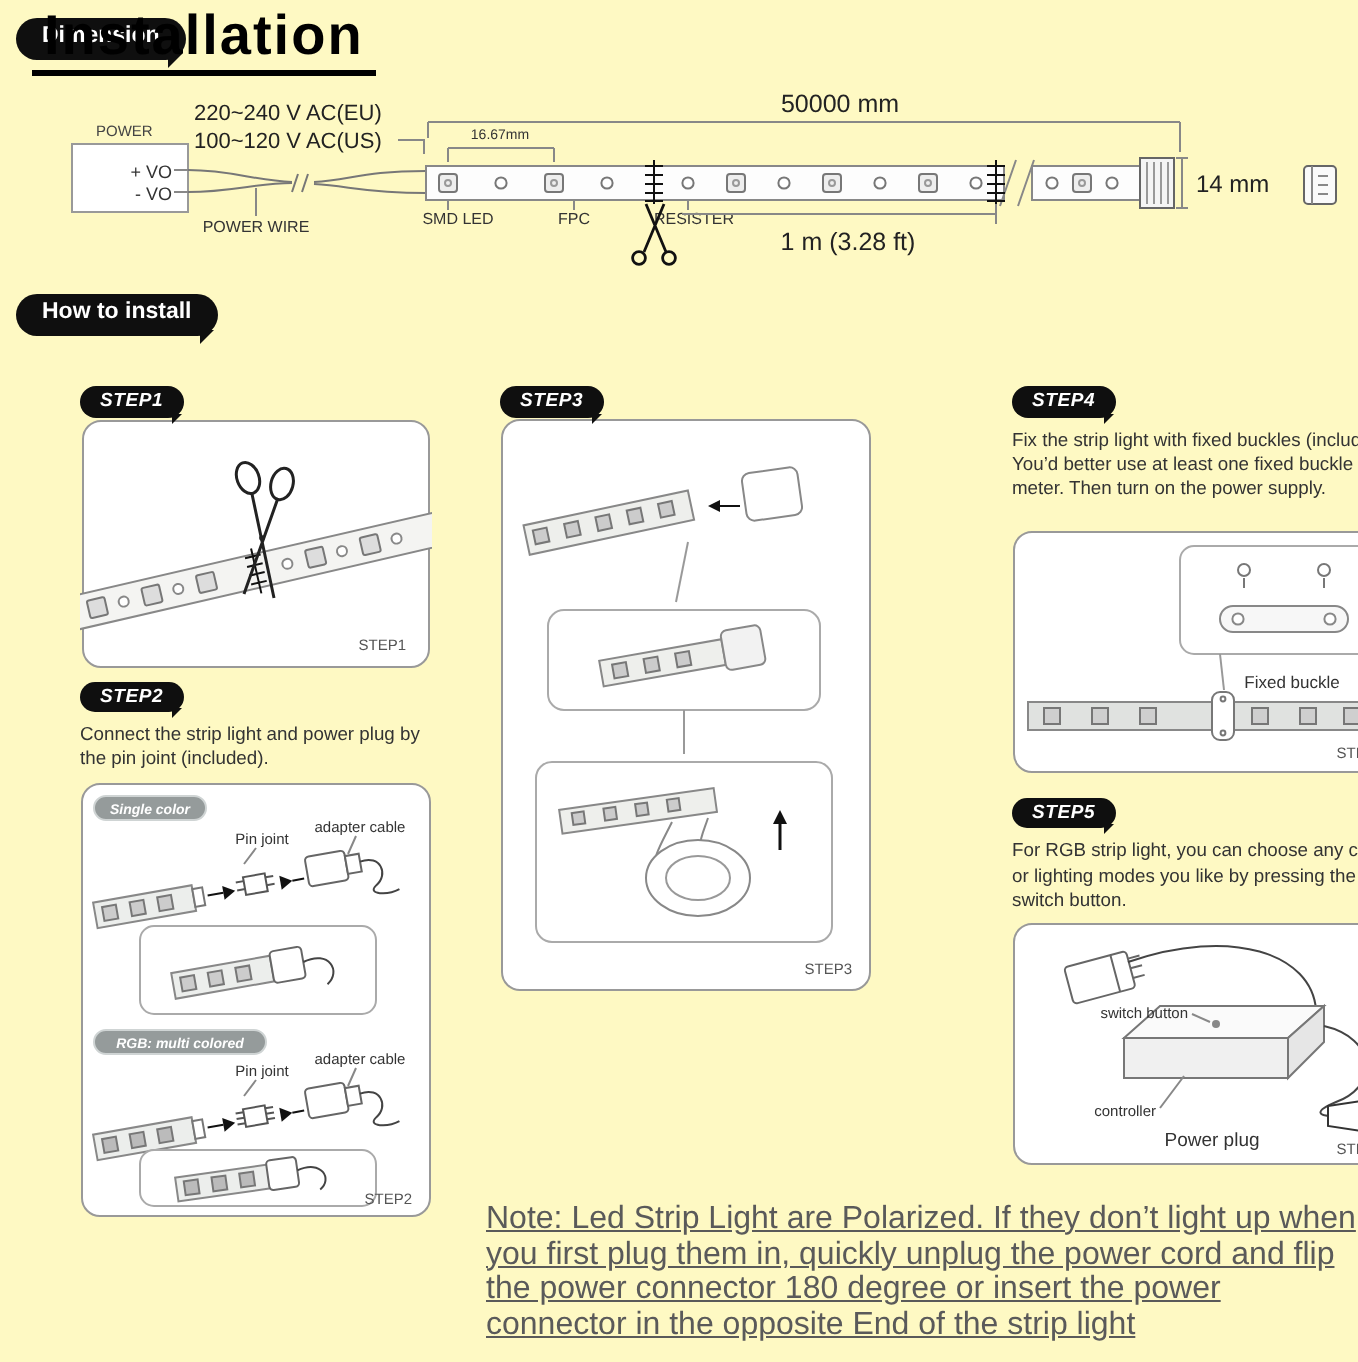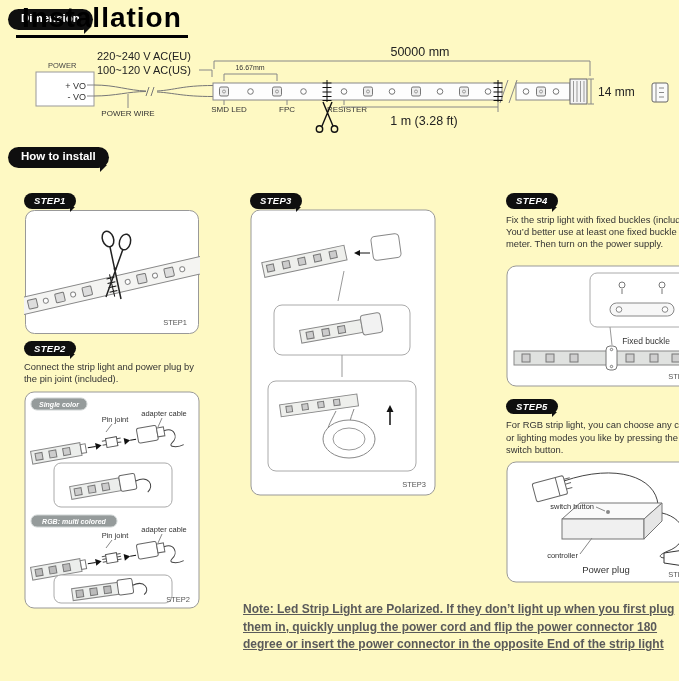--- a/index.html
+++ b/index.html
@@ -21,40 +21,40 @@
 
   #badge-dimension { position:absolute; left:8px; top:9px; }
   .title-wrap { position:absolute; left:16px; right:0; top:2px; text-align:left; }
   .title { display:inline-block; font-size:28px; font-weight:bold; letter-spacing:1px;
            color:#000; border-bottom:3px solid #000; padding:0 6px 1px; }
 
   #top-svg { position:absolute; left:0; top:44px; }
   #badge-how { position:absolute; left:8px; top:147px;text-align:center; }
 
   .col { position:absolute; top:190px; }
-  .col-left  { left:24px;  width:178px; }
+  .col-left  { left:40px;  width:178px; }
   .col-mid   { left:250px; width:192px; }
   .col-right { left:474px; width:200px;margin-left:32px; }
 
   .step-text { margin:5px 0 5px; font-size:9.4px; line-height:12.4px; color:#333; }
   .col-mid .step-text { margin:4px 0 4px; line-height:12px; }
   .fig { display:block; }
   .fig4 { margin-top:14px; }
   .badge-2 { margin-top:6px; }
   .badge-5 { margin-top:12px; }
 
   svg { font-family:"Liberation Sans", sans-serif; }
   .dlab { fill:#333; font-size:8px; }
   .dlab-big { fill:#222; font-size:12.5px; }
   .figlabel { fill:#555; font-size:7.5px; }
   .minilab { fill:#333; font-size:7.5px; }
   .pill-text { fill:#fff; font-size:7px; font-weight:bold; font-style:italic; }
 
   .note { position:absolute; left:243px; top:601px; width:436px;
-          font-weight:bold; font-size:12px; line-height:17.6px; color:#5a5a5a;
+          font-weight:normal; font-size:16px; line-height:17.6px; color:#5a5a5a;
           text-decoration:underline; }
 </style>
 </head>
 <body>
 
 <div class="page">
 
   <div id="badge-dimension" class="bubble">
     <span>Dimension</span>
   </div>

